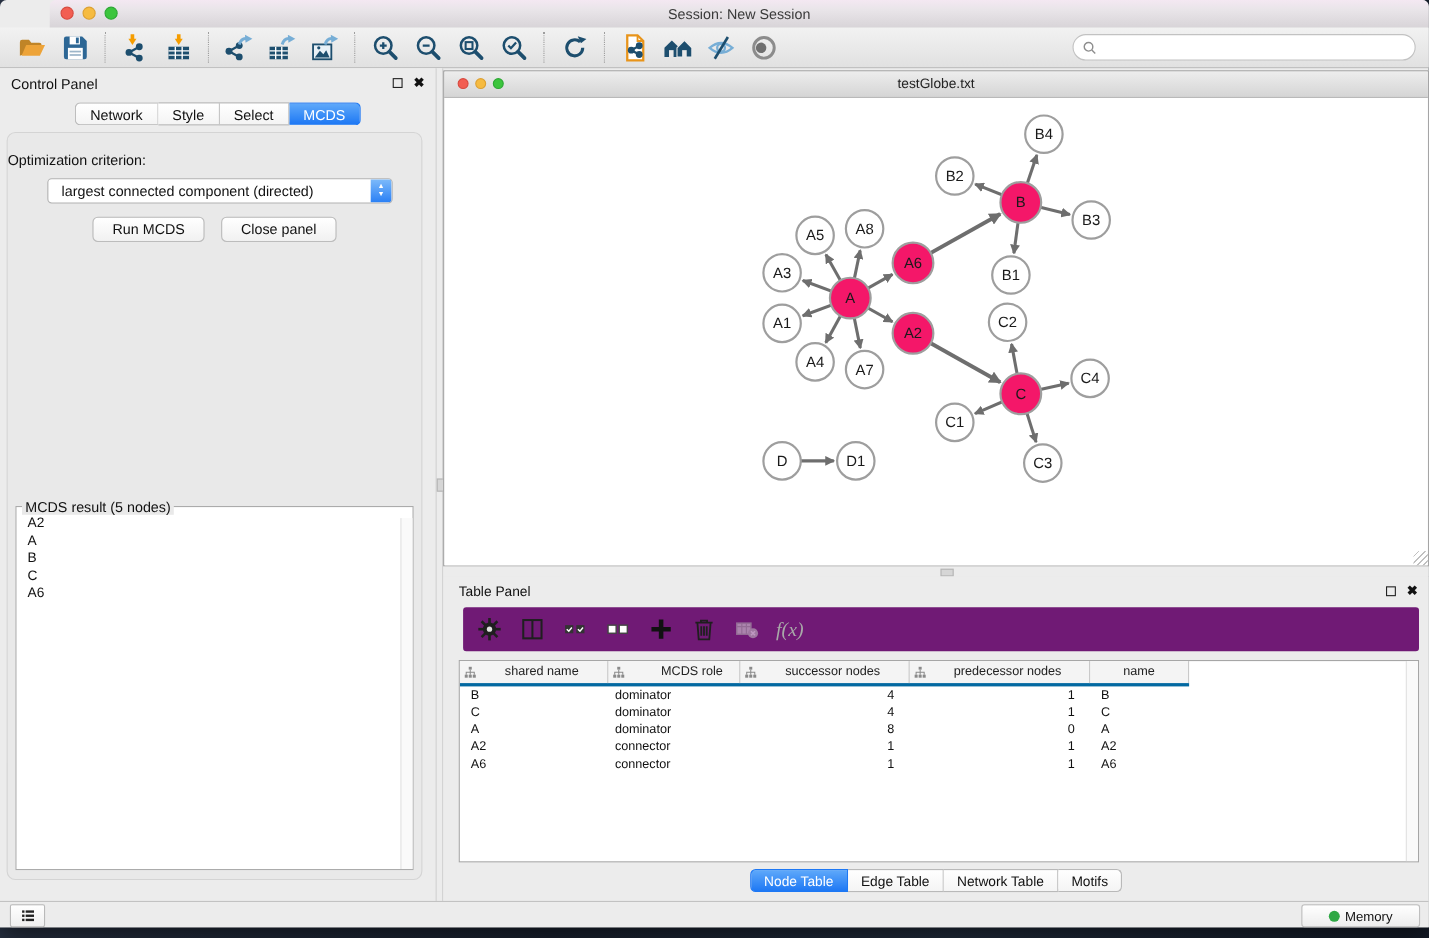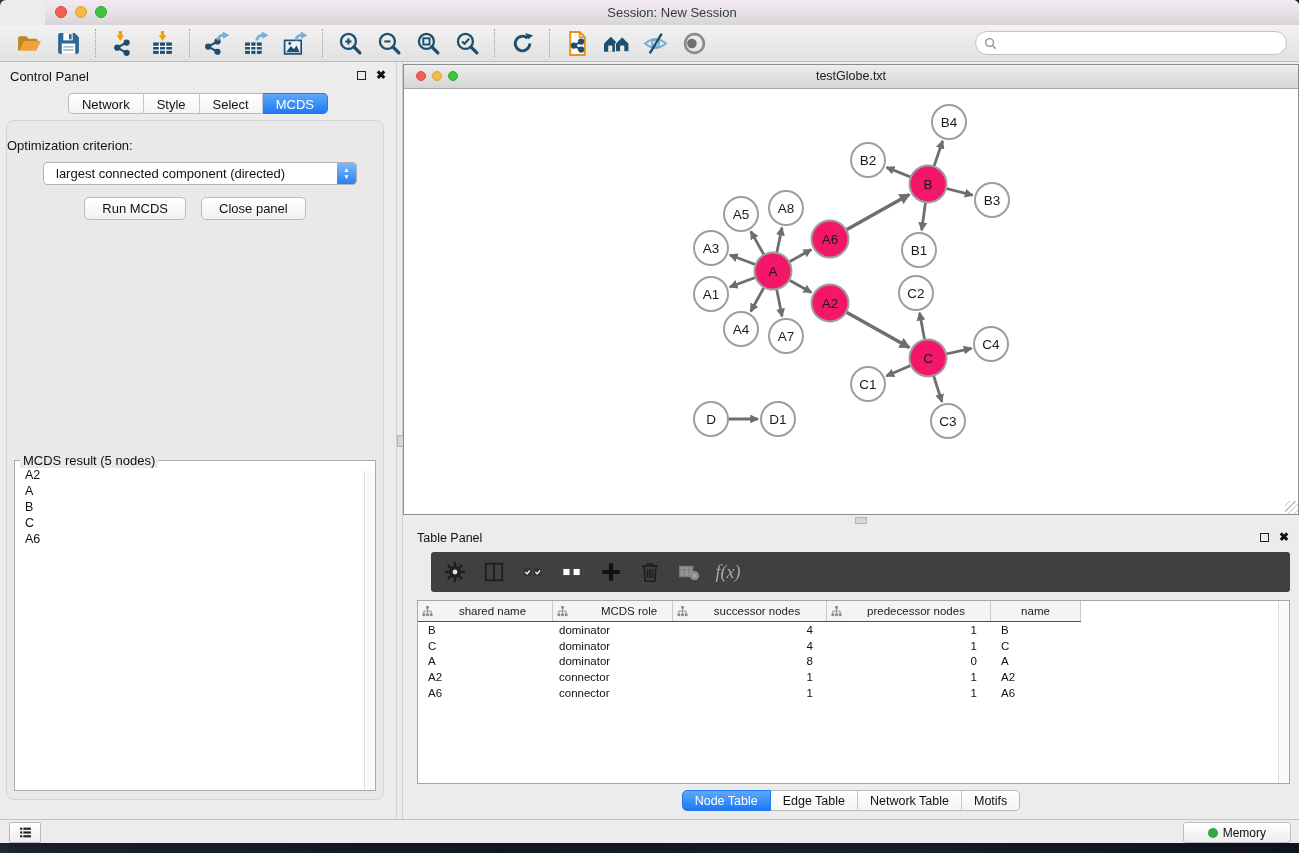--- a/index.html
+++ b/index.html
@@ -66,27 +66,27 @@
   .traffic.small{top:6px;left:12px;gap:6px;}
   .traffic.small .light{width:10px;height:10px;}
   .net-canvas{position:absolute;top:24px;left:0;right:0;bottom:0;background:#fff;overflow:hidden;}
   .corner{position:absolute;right:0;bottom:0;width:13px;height:13px;
     background:repeating-linear-gradient(135deg,transparent 0 3px,#c0c0c0 3px 4px);}
   .hdivider{position:absolute;left:0;right:0;top:453px;height:9px;background:#ececec;}
   .hgrip{position:absolute;left:452px;top:2px;width:10px;height:5px;background:#d6d6d6;border:1px solid #b5b5b5;}
   
   .tpanel{position:absolute;left:0;right:0;top:462px;bottom:0;background:#ececec;}
   .tpanel .panel-title{font-size:12.5px;padding-left:14px;}
-  .tp-toolbar{position:absolute;left:28px;right:9px;top:28px;height:40px;background:#404040;border-radius:3px;
+  .tp-toolbar{position:absolute;left:18px;right:9px;top:28px;height:40px;background:#701a75;border-radius:3px;
     display:flex;align-items:center;padding:0 9px;gap:9px;box-sizing:border-box;}
   .tbtn{width:30px;height:30px;display:flex;align-items:center;justify-content:center;flex:none;}
   .tbtn svg{width:24px;height:24px;display:block;}
   .fx{font-family:"Liberation Serif",serif;font-style:italic;font-size:18px;color:#a9a9a9;}
   .tbl{position:absolute;left:14px;right:9px;top:76px;bottom:36px;background:#fff;border:1px solid #a6a6a6;overflow:hidden;box-sizing:border-box;}
-  .tbl-head{display:flex;height:20px;background:#f4f4f4;width:663px;border-bottom:1px solid #0369a1;}
+  .tbl-head{display:flex;height:20px;background:#f4f4f4;width:663px;border-bottom:3px solid #0369a1;}
   .th{display:flex;align-items:center;border-right:1px solid #c9c9c9;box-sizing:border-box;height:20px;}
   .th svg{width:11px;height:11px;margin-left:4px;flex:none;}
   .th .lbl{flex:1;text-align:center;font-size:11.5px;color:#222;}
   .trow{display:flex;height:15.8px;align-items:center;font-size:11.5px;color:#111;width:663px;}
   .td{box-sizing:border-box;white-space:nowrap;overflow:hidden;}
   .tbl .vscroll{top:0;}
   .tp-tabs{position:absolute;left:0;right:0;bottom:9px;display:flex;justify-content:center;}
   .tp-tabs .seg{font-size:12.5px;padding:0 12px;}
   
   .statusbar{position:absolute;left:0;right:0;bottom:0;height:23px;background:#ececec;border-top:1px solid #c2c2c2;}

